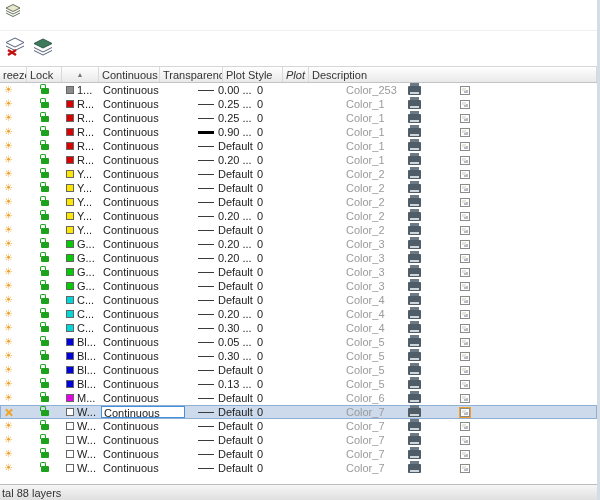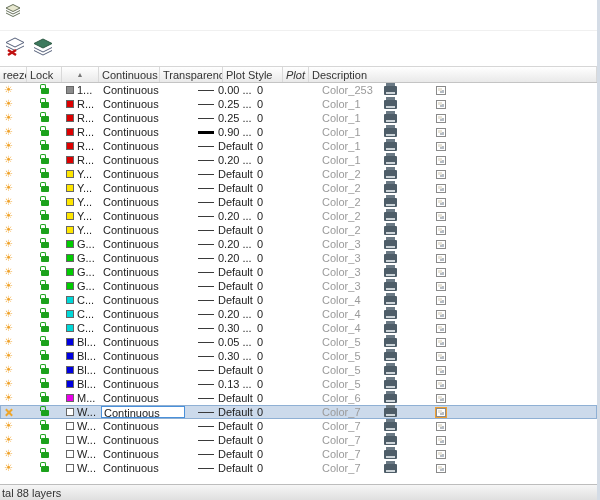--- a/index.html
+++ b/index.html
@@ -55,21 +55,21 @@
   .cell.c3{padding-left:4px;}
   .editbox{background:#fff;border:1px solid #4a90d9;height:12px;line-height:12px;
     display:inline-block;width:84px;box-sizing:border-box;padding-left:2px;margin-left:-2px;}
   
   .cell.c4{padding-left:5px;}
   .lwline{width:16px;height:1px;background:#3a3a3a;margin-right:4px;flex:none;}
   .lwline.thick{height:3px;background:#000;}
   
   .cell.c5{padding-left:3px;}
   
-  .cell.c6{padding-left:5px;color:#9b9b9b;}
+  .cell.c6{padding-left:5px;color:#9b9b9b;margin-left:24px;}
   
   .printer{width:13px;height:9px;position:relative;margin:0 auto;background:#4e5d68;border-radius:1px;flex:none;}
   .printer::before{content:'';position:absolute;top:-3px;left:2px;width:9px;height:3px;background:#6b7a85;}
   .printer::after{content:'';position:absolute;bottom:1px;left:2px;width:9px;height:2px;background:#cfd6da;}
   
   .vpicon{width:10px;height:9px;border:1px solid #8a8a8a;background:#fff;margin-left:33px;
     position:relative;box-sizing:border-box;flex:none;}
   .vpicon::before{content:'';position:absolute;right:1px;bottom:1px;width:4px;height:3px;background:#b5bcc4;}
   .vpicon::after{content:'';position:absolute;left:1px;top:1px;width:4px;height:3px;background:#e8e4d8;}
   .row.selected .vpicon{outline:1px solid #f0a030;}

